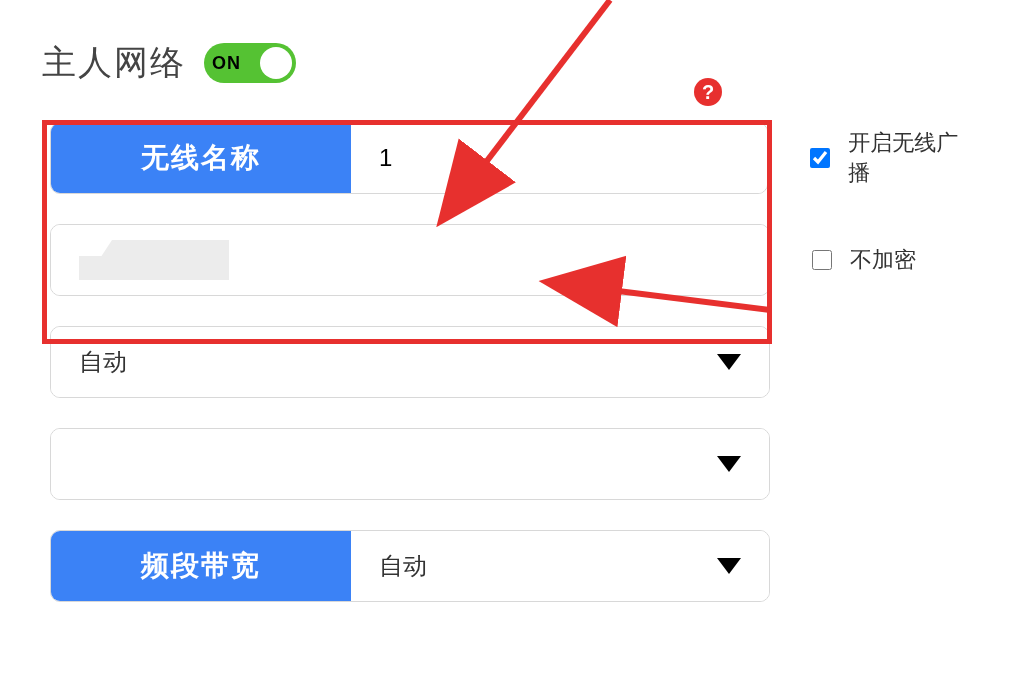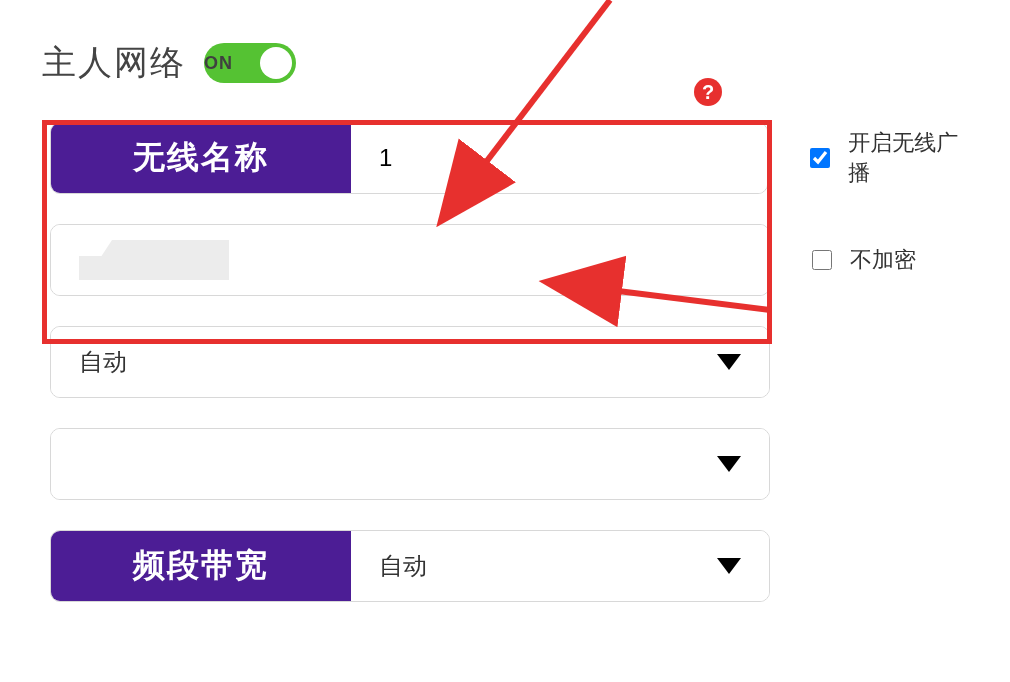--- a/index.html
+++ b/index.html
@@ -4,28 +4,28 @@
 <style>
   * { box-sizing: border-box; margin: 0; padding: 0; }
   html, body { width: 1010px; height: 682px; font-family: "Microsoft YaHei", Arial, sans-serif; background:#fff; }
   .canvas { position: relative; width:1010px; height:512px; padding: 40px 30px 0 30px; }
 
   .header { display:flex; align-items:center; gap:18px; margin-left:12px; }
   .title { font-size:34px; color:#444; letter-spacing:2px; }
 
   .toggle { position:relative; width:92px; height:40px; border-radius:20px; background:#55c233; display:flex; align-items:center; }
   .toggle .knob { position:absolute; right:4px; top:4px; width:32px; height:32px; border-radius:50%; background:#fff; }
-  .toggle .on { color:#404040; font-size:18px; font-weight:600; margin-left:0; letter-spacing:1px; }
+  .toggle .on { color:#000000; font-size:18px; font-weight:600; margin-left:8px; letter-spacing:1px; }
 
   .help { position:absolute; top:78px; right:288px; width:28px; height:28px; border-radius:50%; background:#e7302e; color:#fff; font-weight:700; font-size:20px; display:flex; align-items:center; justify-content:center; }
 
   .form { margin-top:36px; }
   .row { display:flex; align-items:center; margin-bottom:30px; }
   .field { display:flex; width:720px; height:72px; border:1px solid #d8d8d8; border-radius:10px; overflow:hidden; margin-left:20px; }
-  .label { width:300px; background:#4c1d95; color:#fff; font-size:32px; font-weight:700; display:flex; align-items:center; justify-content:center; letter-spacing:2px; }
+  .label { width:300px; background:#3b82f6; color:#fff; font-size:28px; font-weight:700; display:flex; align-items:center; justify-content:center; letter-spacing:2px; }
   .value { flex:1; display:flex; align-items:center; padding:0 28px; font-size:24px; color:#333; position:relative; background:#fff; }
   .value input { border:none; outline:none; font-size:24px; width:100%; background:transparent; }
   .value .caret { position:absolute; right:28px; top:50%; transform:translateY(-50%); }
   .caret svg { display:block; }
 
   .aside { display:flex; align-items:center; gap:18px; margin-left:42px; font-size:22px; color:#333; }
   .aside input[type=checkbox]{ width:20px; height:20px; }
 
   .redacted { width:150px; height:40px; background:#ececec; clip-path: polygon(0% 40%, 15% 40%, 22% 0%, 100% 0%, 100% 100%, 0% 100%); }
 

